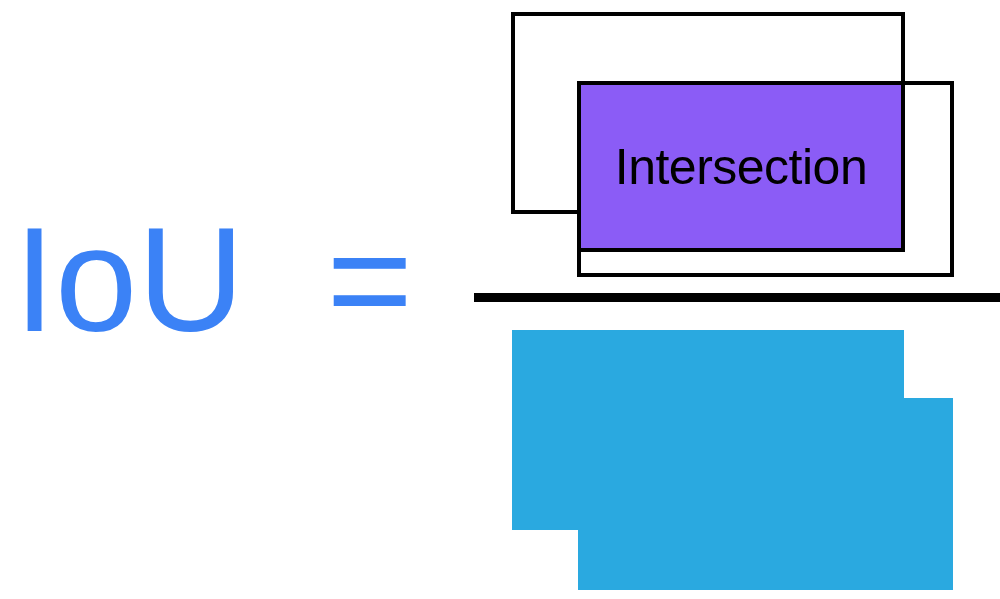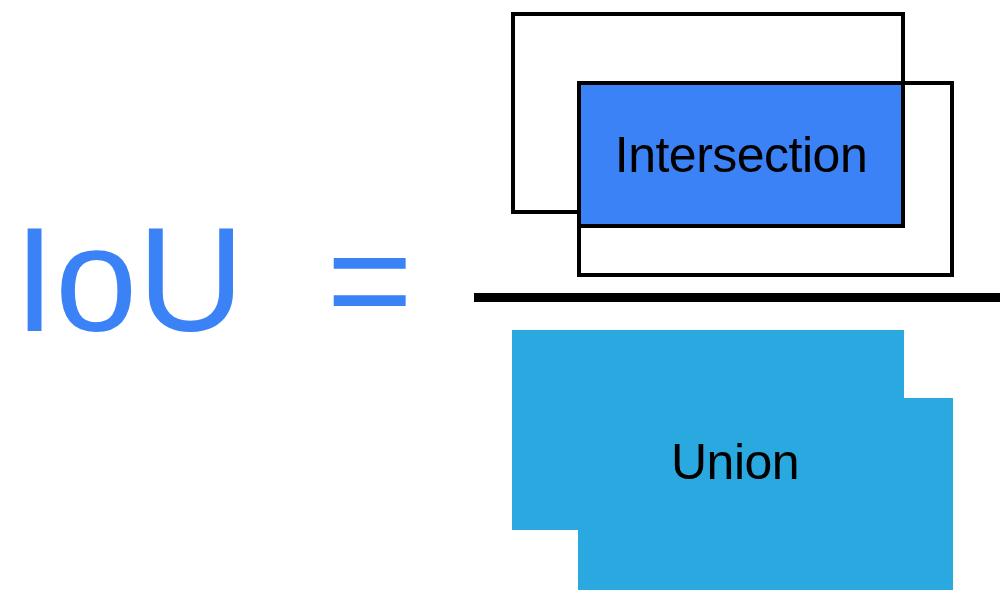--- a/index.html
+++ b/index.html
@@ -58,22 +58,22 @@
     width: 377px;
     height: 196px;
     z-index: 2;
   }
   #intersection-rect {
     position: absolute;
     box-sizing: border-box;
     left: 577px;
     top: 81px;
     width: 328px;
-    height: 147px;
-    background: #3b82f6;
+    height: 171px;
+    background: #8b5cf6;
     border: 4px solid #000000;
     z-index: 3;
     display: flex;
     align-items: center;
     justify-content: center;
   }
   .shape-label {
     font-family: "Liberation Sans", sans-serif;
     font-weight: 400;
     color: #000000;
@@ -106,21 +106,20 @@
 <body>
 
 <div id="canvas">
 
   <div class="formula-lhs">IoU  =</div>
 
   <svg id="union-shape" viewBox="0 0 1000 599" xmlns="http://www.w3.org/2000/svg">
     <polygon points="512,330 904,330 904,398 953,398 953,590 578,590 578,530 512,530" fill="#2AA9E0" stroke="none"></polygon>
   </svg>
 
-  <div id="union-label" class="shape-label">Union</div>
 
   <div id="box-a" class="box-outline"></div>
   <div id="box-b" class="box-outline"></div>
 
   <div id="intersection-rect">
     <span id="intersection-label" class="shape-label">Intersection</span>
   </div>
 
   <div class="fraction-bar"></div>
 

